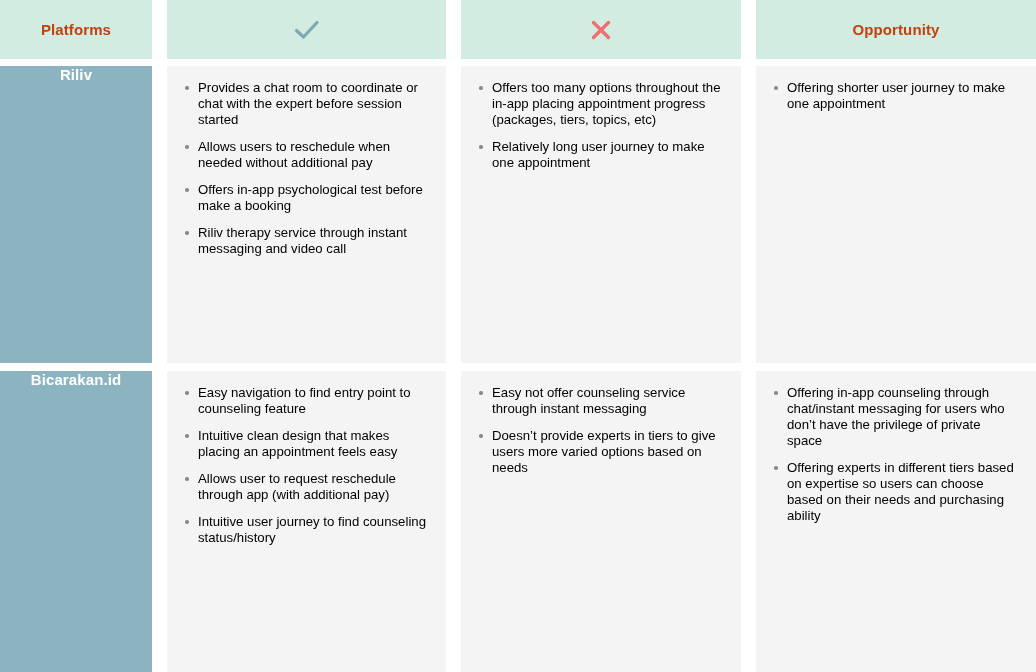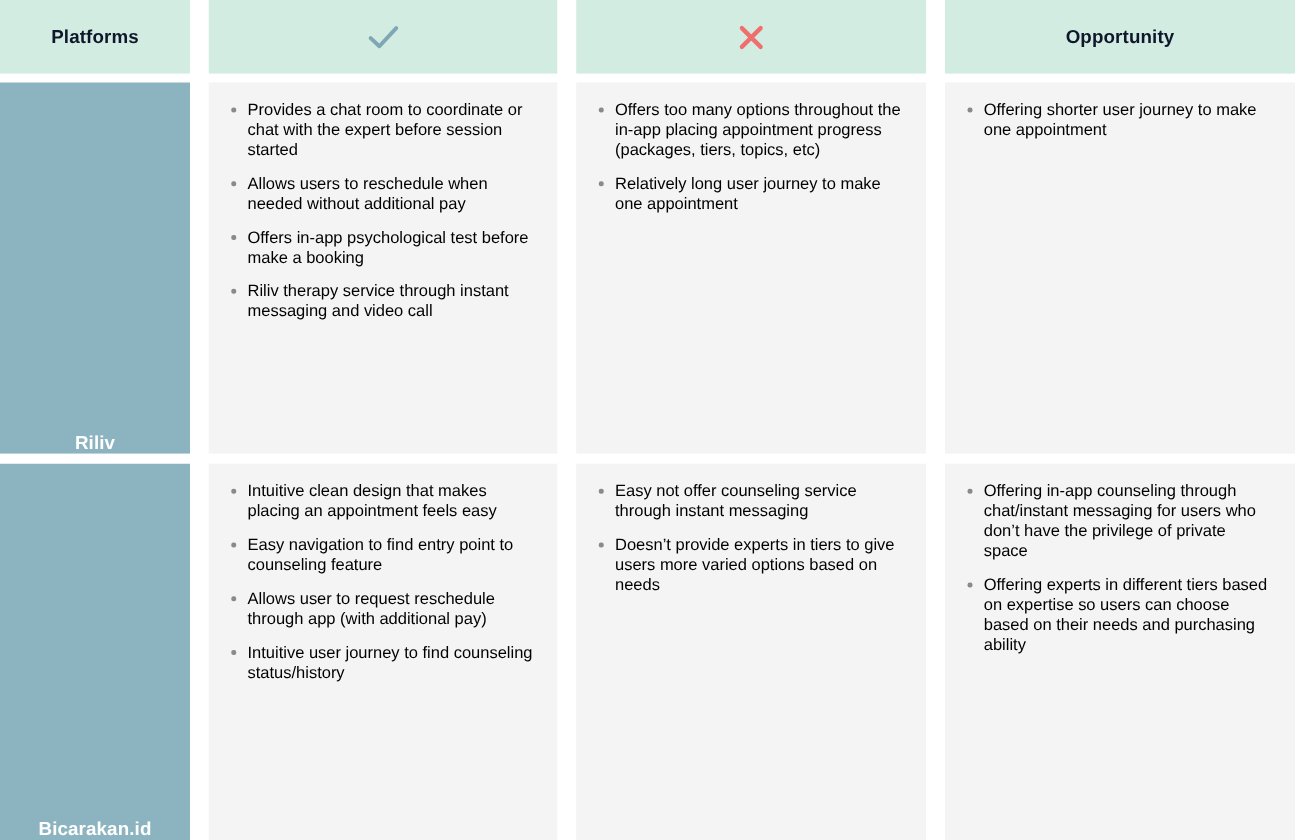--- a/index.html
+++ b/index.html
@@ -15,28 +15,28 @@
     display: grid;
     grid-template-columns: 152px 15px 279px 15px 280px 15px 280px;
     grid-template-rows: 59px 7px 297px 8px 301px;
   }
   
   .hdr {
     background: #d3ece2;
     display: flex; align-items: center; justify-content: center;
   }
   .hdr-label {
-    font-size: 15px; font-weight: bold; color: #0f172a;
+    font-size: 15px; font-weight: bold; color: #c2410c;
     letter-spacing: .1px;
   }
   .icon-check svg, .icon-cross svg { display: block; }
   
   .plat {
     background: #8cb4c0;
-    display: flex; align-items: flex-end; justify-content: center;
+    display: flex; align-items: flex-start; justify-content: center;
   }
   .plat-label {
     font-size: 15px; font-weight: bold; color: #ffffff; letter-spacing: .1px;
   }
   
   .cell {
     background: #f4f4f4;
     padding: 14px 18px 14px 14px;
   }
   ul.bullets { list-style: none; }
@@ -124,22 +124,22 @@
 
   <div class="gap" style="grid-column: 1 / -1;"></div>
 
   <div class="plat">
     <span class="plat-label">Bicarakan.id</span>
   </div>
   <div class="gap"></div>
 
   <div class="cell">
     <ul class="bullets">
+      <li>Easy navigation to find entry point to counseling feature</li>
       <li>Intuitive clean design that makes placing an appointment feels easy</li>
-      <li>Easy navigation to find entry point to counseling feature</li>
       <li>Allows user to request reschedule through app (with additional pay)</li>
       <li>Intuitive user journey to find counseling status/history</li>
     </ul>
   </div>
   <div class="gap"></div>
 
   <div class="cell">
     <ul class="bullets">
       <li>Easy not offer counseling service through instant messaging</li>
       <li>Doesn’t provide experts in tiers to give users more varied options based on needs</li>

